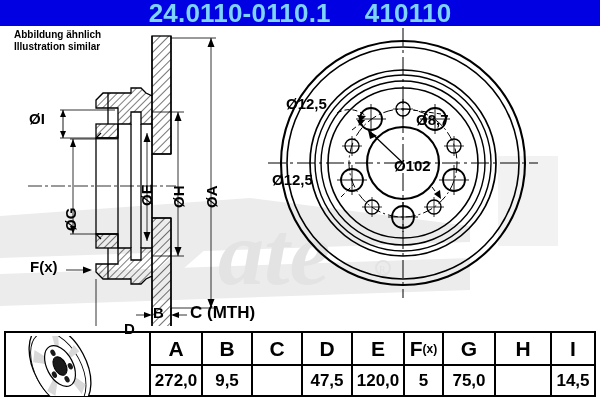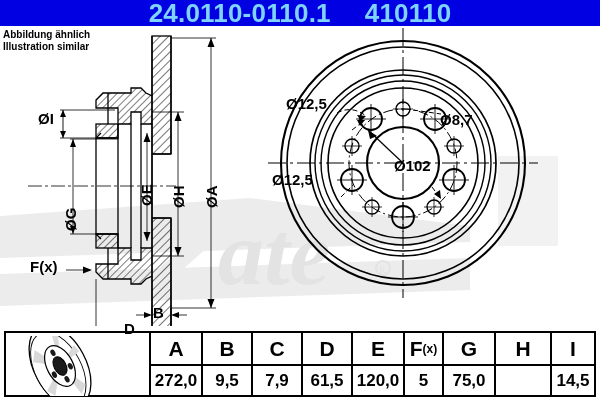--- a/index.html
+++ b/index.html
@@ -8,21 +8,21 @@
   #root{position:relative;width:600px;height:400px;}
 
   
   .hdr{position:absolute;left:0;top:0;width:600px;height:26px;
        background:#0000e3;display:flex;align-items:center;justify-content:center;}
   .hdr .t{color:#7dd3fc;font-size:26px;font-weight:bold;letter-spacing:.2px;
           font-family:"Liberation Sans", sans-serif;white-space:pre;}
   .hdr .t2{margin-left:34px;}
 
   
-  .note{position:absolute;left:3px;top:29px;font-size:10px;font-weight:bold;
+  .note{position:absolute;left:14px;top:29px;font-size:10px;font-weight:bold;
         line-height:12px;}
 
   
   .stage{position:absolute;left:0;top:26px;width:600px;height:300px;}
   svg.draw{position:absolute;left:0;top:0;}
 
   
   .lbl{position:absolute;font-weight:bold;font-size:15px;white-space:nowrap;
        font-family:"Liberation Sans", sans-serif;}
   .lbl.rot{transform:rotate(-90deg);transform-origin:left top;}
@@ -239,40 +239,41 @@
 
         <path d="M341 171 l12 -12" stroke-width="1" stroke-dasharray="5,3"></path>
 
         <path d="M403 137 L368 104" stroke-width="1.2"></path>
         <path d="M368 104 l2 9 l7 -3 Z" fill="#000" stroke="none"></path>
         <path d="M432 161 l9 12" stroke-width="1" stroke-dasharray="5,3"></path>
         <path d="M441 173 l-1 -9 l-6 4 Z" fill="#000" stroke="none"></path>
       </g>
     </svg>
 
-    <div class="lbl" style="left:38px;top:84px;">ØI</div>
+    <div class="lbl" style="left:29px;top:84px;">ØI</div>
 
     <div class="lbl rot" style="left:62px;top:205px;">ØG</div>
 
     <div class="lbl rot" style="left:138px;top:180px;">ØE</div>
 
     <div class="lbl rot" style="left:170px;top:182px;">ØH</div>
 
     <div class="lbl rot" style="left:203px;top:182px;">ØA</div>
 
     <div class="lbl" style="left:30px;top:232px;">F(x)</div>
 
     <div class="lbl" style="left:153px;top:278px;">B</div>
 
+    <div class="lbl" style="left:190px;top:277px;font-size:17px;">C (MTH)</div>
 
     <div class="lbl" style="left:124px;top:294px;">D</div>
 
     <div class="lbl" style="left:286px;top:69px;">Ø12,5</div>
 
-    <div class="lbl" style="left:416px;top:85px;margin-left:24px;">Ø8,7</div>
+    <div class="lbl" style="left:416px;top:85px;">Ø8,7</div>
 
     <div class="lbl" style="left:272px;top:145px;">Ø12,5</div>
 
     <div class="lbl" style="left:383px;top:131px;margin-left:11px;">Ø102</div>
   </div>
 
   <div class="tbl">
 
     <div class="cell iconcell">
       <svg width="132" height="60" viewBox="0 0 132 60">
@@ -309,28 +310,27 @@
       <div class="ch">
           <span>B</span>
         </div>
       <div class="cv">9,5</div>
     </div>
 
     <div class="cell" style="flex:0 0 50px;">
       <div class="ch">
           <span>C</span>
         </div>
-      <div class="cv">7,9</div>
     </div>
 
     <div class="cell" style="flex:0 0 50px;">
       <div class="ch">
           <span>D</span>
         </div>
-      <div class="cv">61,5</div>
+      <div class="cv">47,5</div>
     </div>
 
     <div class="cell" style="flex:0 0 52px;">
       <div class="ch">
           <span>E</span>
         </div>
       <div class="cv">120,0</div>
     </div>
 
     <div class="cell" style="flex:0 0 39px;">

